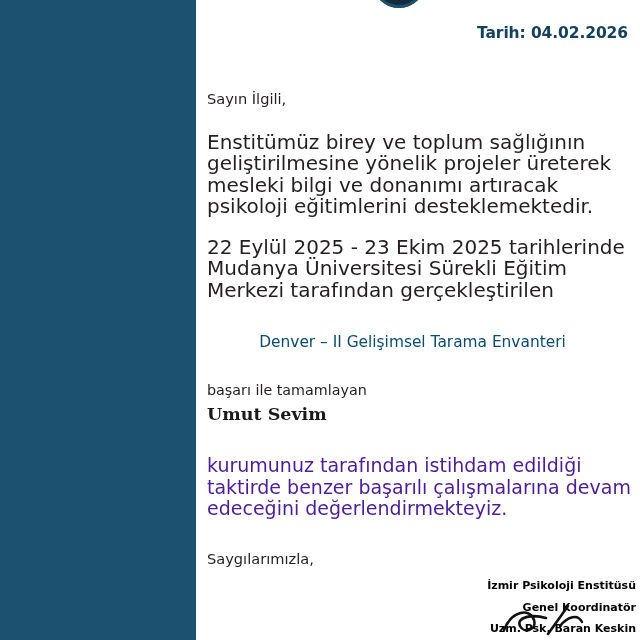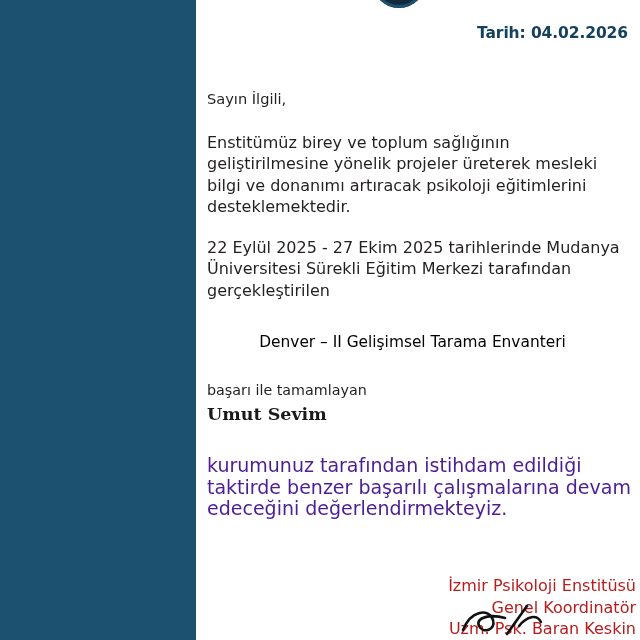--- a/index.html
+++ b/index.html
@@ -65,42 +65,42 @@
   }
 
   .body-block {
     position: absolute;
     left: 11px;
     right: 8px;
     top: 88px;
   }
 
   .para {
-    font-size: 16px;
+    font-size: 20px;
     line-height: 21.5px;
     color: #231f20;
     margin: 0 0 19px 0;
   }
 
   .para.tight {
     margin-bottom: 0;
   }
 
   .salutation {
     font-size: 14.6px;
     line-height: 21.5px;
     color: #231f20;
     margin: 0 0 22px 0;
   }
 
   .course-title {
     text-align: center;
     font-size: 15.4px;
     line-height: 23px;
-    color: #000000;
+    color: #0c4a6e;
     margin: 30px 0 0 0;
     padding-right: 14px;
   }
 
   .completed-label {
     font-size: 14.3px;
     line-height: 21px;
     color: #231f20;
     margin: 26px 0 0 0;
     padding-right: 18px;
@@ -134,24 +134,25 @@
   
   .signature-block {
     position: absolute;
     right: 4px;
     top: 575px;
     text-align: right;
     width: 330px;
   }
 
   .sig-line {
-    font-size: 16px;
-    line-height: 21.5px;
-    color: #b91c1c;
+    font-size: 11px;
+    line-height: 21.5px;
+    color: #000000;
     white-space: nowrap;
+    font-weight: bold;
   }
 
   .sig-name-row {
     position: relative;
     display: inline-block;
   }
 
   
   .signature-mark {
     position: absolute;
@@ -174,30 +175,31 @@
   <div class="content">
 
     <div class="date-line">Tarih: 04.02.2026</div>
 
     <div class="body-block">
 
       <p class="salutation">Sayın İlgili,</p>
 
       <p class="para">Enstitümüz birey ve toplum sağlığının geliştirilmesine yönelik projeler üreterek mesleki bilgi ve donanımı artıracak psikoloji eğitimlerini desteklemektedir.</p>
 
-      <p class="para tight">22 Eylül 2025 - 27 Ekim 2025 tarihlerinde Mudanya Üniversitesi Sürekli Eğitim Merkezi tarafından gerçekleştirilen</p>
+      <p class="para tight">22 Eylül 2025 - 23 Ekim 2025 tarihlerinde Mudanya Üniversitesi Sürekli Eğitim Merkezi tarafından gerçekleştirilen</p>
 
       <p class="course-title">Denver – II Gelişimsel Tarama Envanteri</p>
 
       <p class="completed-label">başarı ile tamamlayan</p>
 
       <p class="participant-name">Umut Sevim</p>
 
       <p class="closing-para">kurumunuz tarafından istihdam edildiği taktirde benzer başarılı çalışmalarına devam edeceğini değerlendirmekteyiz.</p>
 
+      <p class="regards">Saygılarımızla,</p>
 
     </div>
 
     <div class="signature-block">
       <div class="sig-line">İzmir Psikoloji Enstitüsü</div>
       <div class="sig-line">Genel Koordinatör</div>
       <div class="sig-line">
         <span class="sig-name-row">
           <span>Uzm. Psk. Baran Keskin</span>
           <svg class="signature-mark" viewBox="0 0 120 34">

